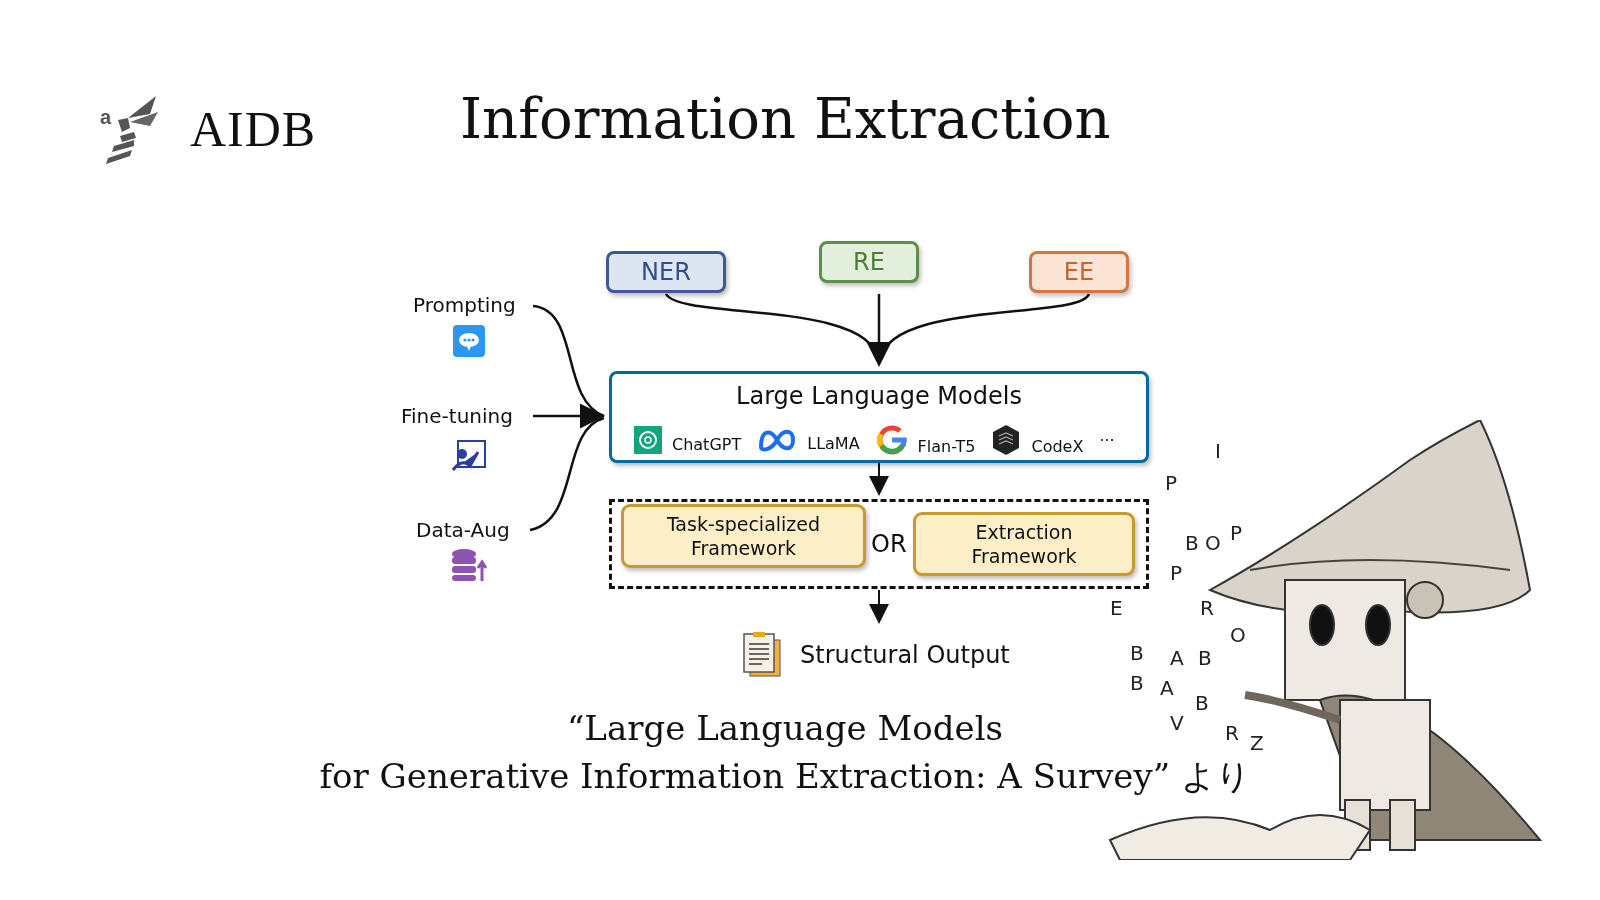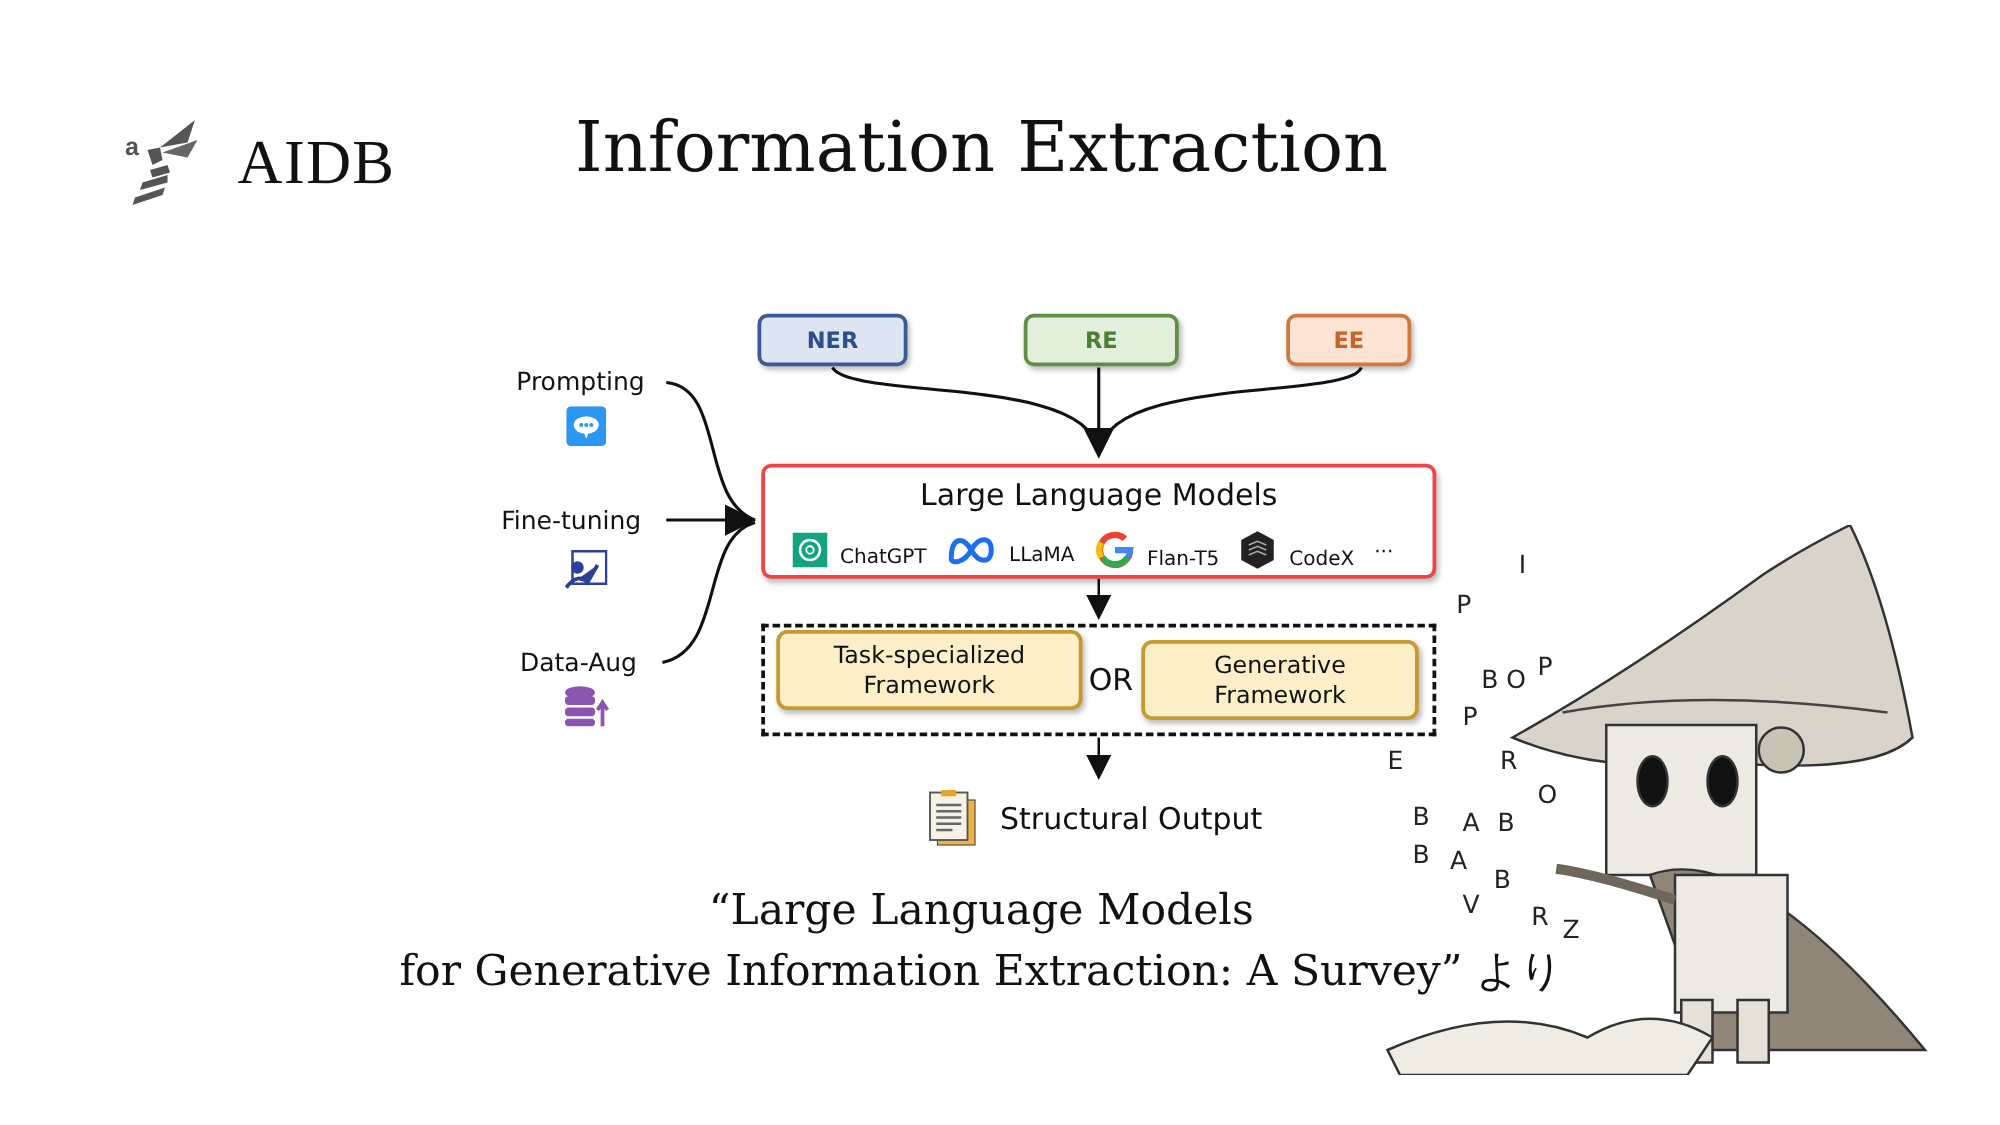--- a/index.html
+++ b/index.html
@@ -1,25 +1,25 @@
 <!DOCTYPE html>
 <html><head>
 <meta charset="utf-8">
 <style>
   html, body { margin:0; padding:0; background:#ffffff; }
   body { width:1600px; height:900px; position:relative; overflow:hidden; font-family:"DejaVu Sans", sans-serif; }
   .abs { position:absolute; }
   .logo-text { left:190px; top:100px; font-family:"Liberation Serif", serif; font-size:50px; color:#111; letter-spacing:1px; }
   .title { left:460px; top:86px; font-family:"DejaVu Serif", serif; font-size:56px; color:#111; font-weight:500; }
   .hand { font-family:"DejaVu Sans", sans-serif; color:#111; }
-  .task { height:42px; border-radius:8px; border:3px solid; display:flex; align-items:center; justify-content:center; font-size:18px; box-shadow:2px 3px 4px rgba(0,0,0,0.25); box-sizing:border-box;font-weight:bold; }
+  .task { height:42px; border-radius:8px; border:3px solid; display:flex; align-items:center; justify-content:center; font-size:24px; box-shadow:2px 3px 4px rgba(0,0,0,0.25); box-sizing:border-box; }
   .ner { left:606px; top:251px; width:120px; background:#dde5f3; border-color:#3d5a95; color:#2f4f8a; }
-  .re { left:819px; top:251px; width:124px; background:#e2efdc; border-color:#5e8f44; color:#4e7d36; }
+  .re { left:819px; top:241px; width:100px; background:#e2efdc; border-color:#5e8f44; color:#4e7d36; }
   .ee { left:1029px; top:251px; width:100px; background:#fbe3d6; border-color:#d2783c; color:#c8642a; }
-  .llm-box { left:609px; top:371px; width:540px; height:92px; border:3px solid #ef4444; border-radius:8px; background:#fff; box-sizing:border-box; box-shadow:2px 3px 4px rgba(0,0,0,0.25); }
+  .llm-box { left:609px; top:371px; width:540px; height:92px; border:3px solid #0369a1; border-radius:8px; background:#fff; box-sizing:border-box; box-shadow:2px 3px 4px rgba(0,0,0,0.25); }
   .llm-title { position:absolute; left:0; right:0; top:8px; text-align:center; font-size:24px; }
   .models { position:absolute; left:22px; top:50px; display:flex; align-items:center; font-size:16px; }
   .model { display:flex; align-items:flex-end; margin-right:16px; }
   .model .lbl { margin-left:10px; }
   .dash-box { left:609px; top:499px; width:540px; height:90px; border:3px dashed #111; box-sizing:border-box; }
   .fw { height:64px; background:#fcefc8; border:3px solid #c79a2e; border-radius:9px; box-sizing:border-box; display:flex; align-items:center; justify-content:center; text-align:center; font-size:19px; line-height:24px; box-shadow:2px 3px 4px rgba(0,0,0,0.25); }
   .fw1 { left:621px; top:504px; width:245px; }
   .fw2 { left:913px; top:512px; width:222px; }
   .or { left:871px; top:530px; font-size:24px; }
   .side-label { font-size:20px; }
@@ -136,21 +136,21 @@
 <div class="abs dash-box"></div>
 <div class="abs fw fw1 hand">
   <div>
       <div>Task-specialized</div>
       <div>Framework</div>
     </div>
 </div>
 <div class="abs or hand">OR</div>
 <div class="abs fw fw2 hand">
   <div>
-      <div>Generative</div>
+      <div>Extraction</div>
       <div>Framework</div>
     </div>
 </div>
 
 <div class="abs" style="left:742px;top:632px;">
   <svg width="40" height="46">
       <rect x="8" y="8" width="30" height="36" fill="#f2b33d" stroke="#555"></rect>
       <rect x="2" y="2" width="30" height="38" fill="#f6f1e4" stroke="#555" stroke-width="1.5"></rect>
       <rect x="11" y="0" width="12" height="5" fill="#e6a52f"></rect>
       <path d="M7 12 H27 M7 17 H27 M7 22 H27 M7 27 H27 M7 32 H20" stroke="#666" stroke-width="2"></path>

